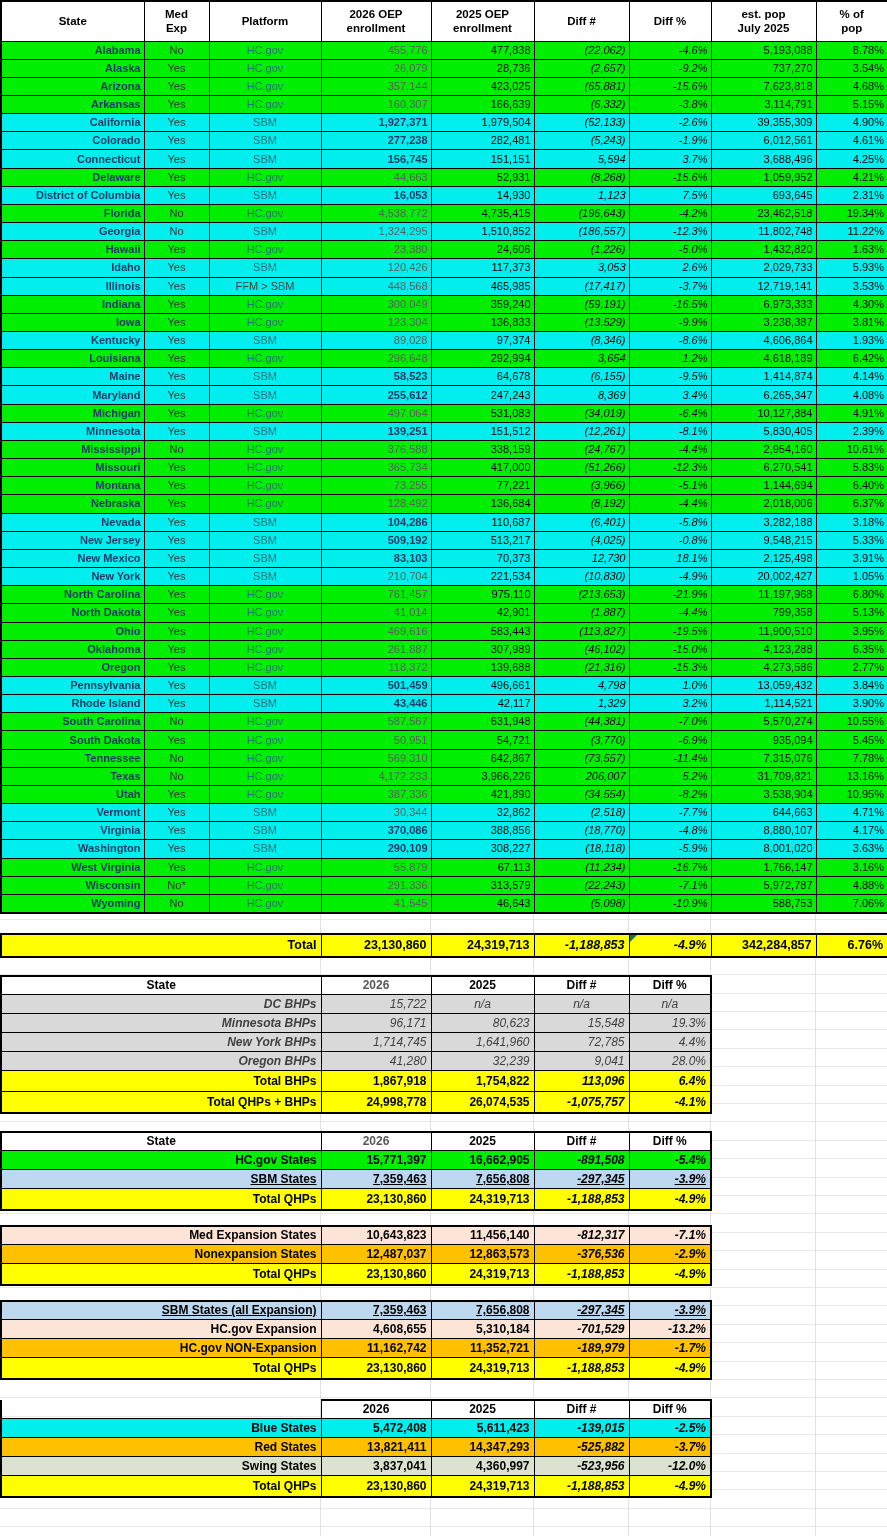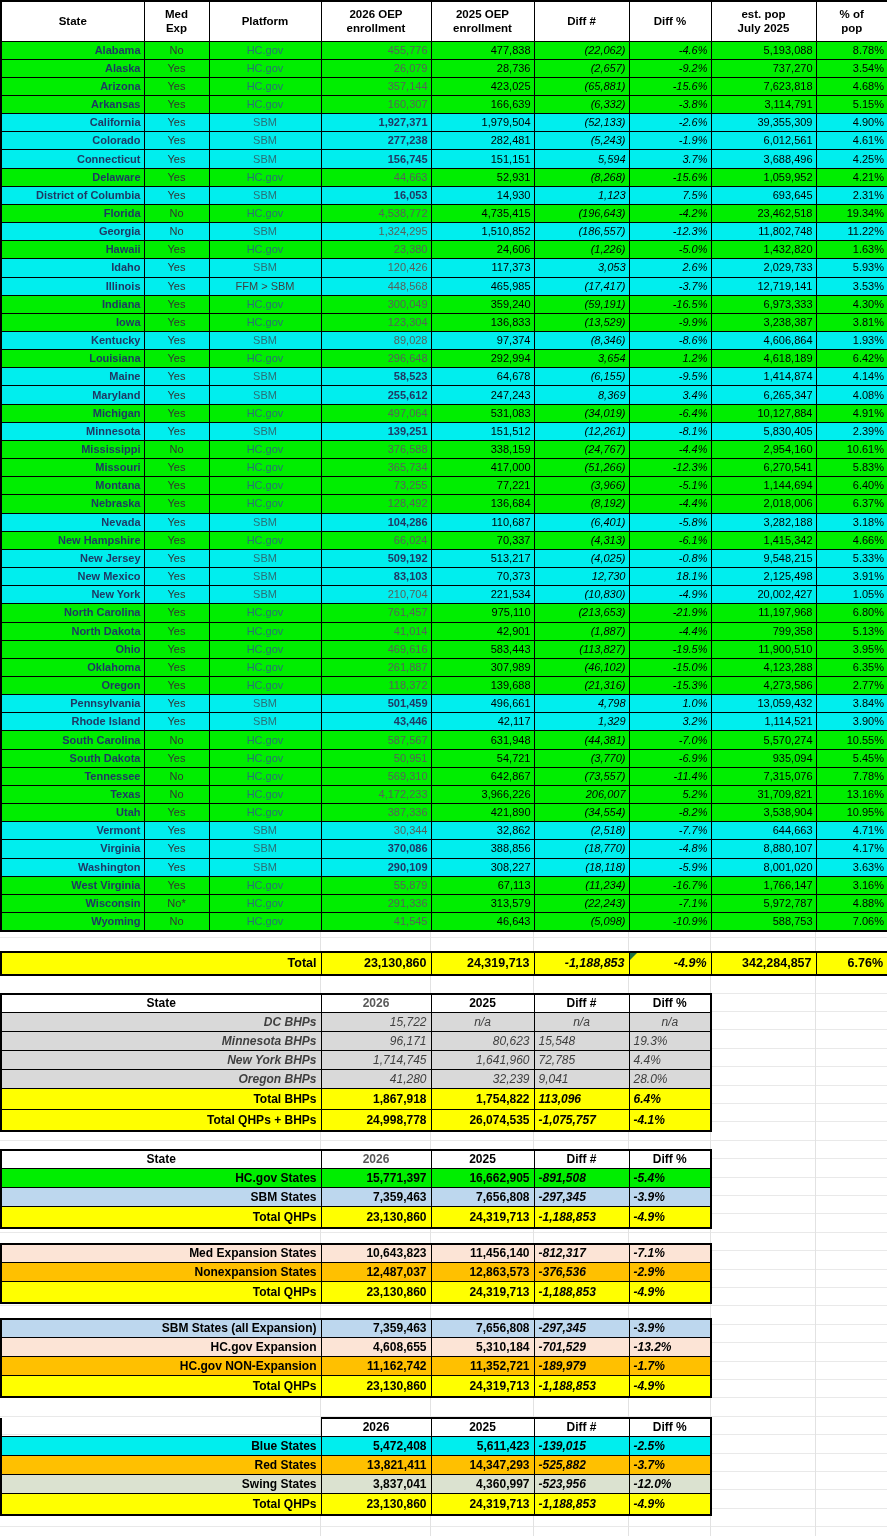--- a/index.html
+++ b/index.html
@@ -50,26 +50,26 @@
   .flag::before{content:"";position:absolute;left:0;top:0;border-style:solid;
     border-width:7px 7px 0 0;border-color:var(--flaggreen) transparent transparent transparent;}
 
   
   .smt{width:710px;border:2px solid #000;}
   .smt th,.smt td{border:1px solid #000;background:#fff;font-size:12px;vertical-align:middle;}
   .smt thead th{height:19px;font-weight:bold;text-align:center;color:#000;}
   .smt tbody td{height:19px;padding:0 4px;}
   .smt .lbl{text-align:right;font-weight:bold;color:#000;}
   .smt .v{text-align:right;font-weight:bold;}
-  .smt .dd{font-weight:bold;font-style:italic;}
+  .smt .dd{text-align:right;font-weight:bold;font-style:italic;}
   .smt tr.v-gray>td{background:var(--gray);color:#3f3f3f;font-style:italic;font-weight:normal;}
   .smt tr.v-gray>td.lbl{font-weight:bold;}
   .smt tr.v-yellow>td{background:var(--yellow);height:21px;}
   .smt tr.v-green>td{background:var(--green);}
-  .smt tr.v-blue>td{background:var(--blue);}
+  .smt tr.v-blue>td{background:var(--blue);text-decoration:underline;}
   .smt tr.v-peach>td{background:var(--peach);margin-left:11px;}
   .smt tr.v-orange>td{background:var(--orange);}
   .smt tr.v-cyan>td{background:var(--cyan);}
   .smt tr.v-swing>td{background:var(--swing);}
   .na{text-align:center !important;}
   .ghost{border:none !important;background:transparent !important;}
   .gy2026 thead th:nth-child(2){color:#595959;}
 
   .gap17{margin-top:17px;} .gap14{margin-top:14px;} .gap19{margin-top:19px;}
 </style>
@@ -429,31 +429,20 @@
           <td class="med v-p">Yes</td>
           <td class="plat">SBM</td>
           <td class="n e26 b">104,286</td>
           <td class="n e25">110,687</td>
           <td class="n d">(6,401)</td>
           <td class="n d">-5.8%</td>
           <td class="n">3,282,188</td>
           <td class="n">3.18%</td>
         </tr>
 
-        <tr class="v-g">
-          <td class="st">New Hampshire</td>
-          <td class="med v-p">Yes</td>
-          <td class="plat">HC.gov</td>
-          <td class="n e26">66,024</td>
-          <td class="n e25">70,337</td>
-          <td class="n d">(4,313)</td>
-          <td class="n d">-6.1%</td>
-          <td class="n">1,415,342</td>
-          <td class="n">4.66%</td>
-        </tr>
 
         <tr class="v-c">
           <td class="st">New Jersey</td>
           <td class="med v-p">Yes</td>
           <td class="plat">SBM</td>
           <td class="n e26 b">509,192</td>
           <td class="n e25">513,217</td>
           <td class="n d">(4,025)</td>
           <td class="n d">-0.8%</td>
           <td class="n">9,548,215</td>

